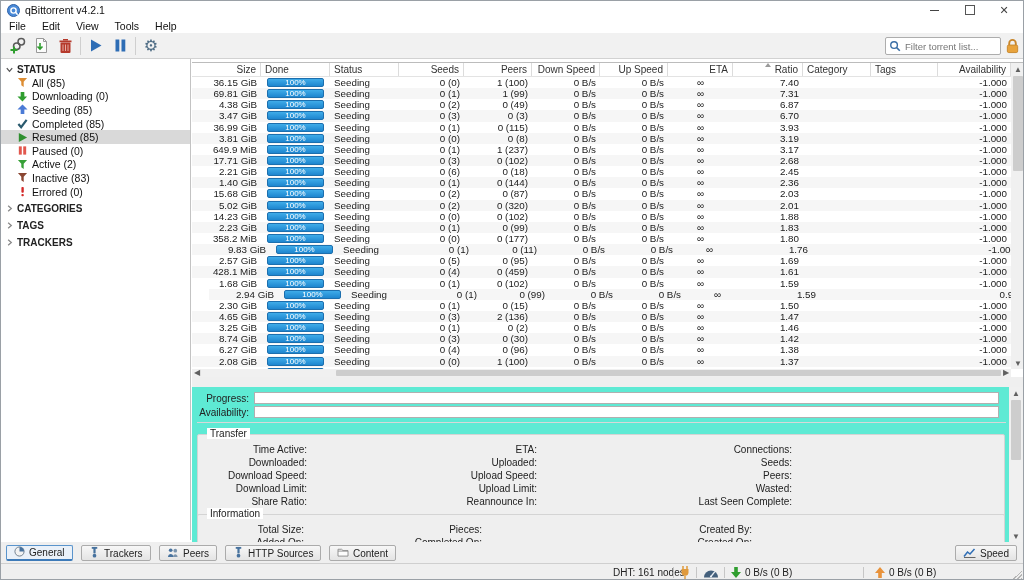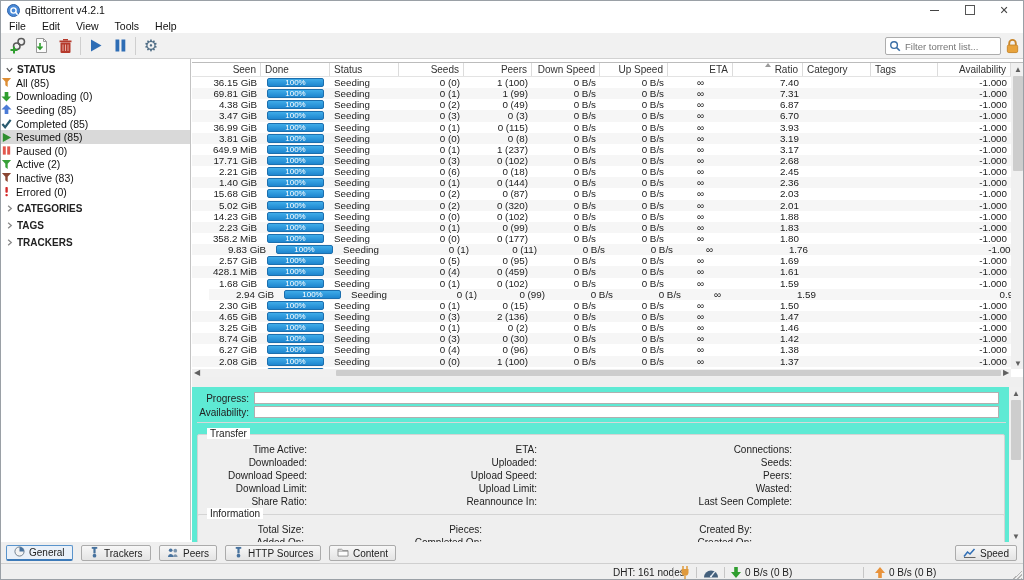--- a/index.html
+++ b/index.html
@@ -25,21 +25,21 @@
   .gear{font-size:16px;color:#4f6d85;line-height:16px;}
   #filterwrap{position:absolute;right:22px;top:4px;width:116px;height:18px;background:#fff;border:1px solid #adadad;border-radius:2px;display:flex;align-items:center;box-sizing:border-box;}
   #filterwrap input{border:0;outline:0;width:92px;font-size:9.5px;font-family:inherit;color:#333;background:transparent;}
   #searchicon{margin:0 2px 0 3px;display:flex;}
   #lockicon{position:absolute;right:3px;top:5px;display:flex;}
   
   #sidebar{position:absolute;left:0;top:58px;width:190px;bottom:39px;background:#fff;border-right:1px solid #c3c3c3;box-sizing:border-box;overflow:hidden;}
   .side-section{margin-top:4px;}
   .side-head{display:flex;align-items:center;height:13px;padding-left:4px;font-weight:bold;font-size:10px;color:#222;}
   .side-head .chev{width:12px;display:flex;}
-  .side-item{display:flex;align-items:center;height:13.6px;padding-left:0;font-size:10.5px;color:#111;}
+  .side-item{display:flex;align-items:center;height:13.6px;padding-left:16px;font-size:10.5px;color:#111;}
   .side-item.selected{background:#d9d9d9;}
   .side-item .sico{width:15px;display:flex;align-items:center;}
   
   #tablepanel{position:absolute;left:191px;top:61px;width:833px;height:315px;background:#fff;border-top:1px solid #bcbcbc;box-sizing:border-box;}
   #thead{position:absolute;left:0;top:0;height:14px;display:grid;background:#fff;border-bottom:1px solid #e3e3e3;box-sizing:border-box;}
   .hcell{position:relative;font-size:10px;color:#333;line-height:13px;border-right:1px solid #dcdcdc;box-sizing:border-box;padding:0 4px;white-space:nowrap;overflow:hidden;}
   .hcell.r{text-align:right;} .hcell.l{text-align:left;}
   .sortmark{position:absolute;top:0px;left:50%;margin-left:-3px;width:0;height:0;border-left:3px solid transparent;border-right:3px solid transparent;border-bottom:4px solid #9a9a9a;}
   #tbody{position:absolute;left:0;top:14px;right:14px;bottom:8px;overflow:hidden;}
   .trow{display:grid;height:11.15px;align-items:center;}
@@ -285,21 +285,21 @@
               <path d="M3.5 2l3.5 3-3.5 3" stroke="#888" stroke-width="1.4" fill="none"></path>
             </svg>
           </span>
           <span>TRACKERS</span>
         </div>
       </div>
     </div>
 
   <div id="tablepanel">
     <div id="thead" style="grid-template-columns: 69px 69px 69px 65px 68px 68px 68px 65px 70px 68px 67px 73px; width: 819px;">
-        <div class="hcell r">Seen</div>
+        <div class="hcell r">Size</div>
         <div class="hcell l">Done</div>
         <div class="hcell l">Status</div>
         <div class="hcell r">Seeds</div>
         <div class="hcell r">Peers</div>
         <div class="hcell r">Down Speed</div>
         <div class="hcell r">Up Speed</div>
         <div class="hcell r">ETA</div>
         <div class="hcell r">Ratio<span class="sortmark"></span></div>
         <div class="hcell l">Category</div>
         <div class="hcell l">Tags</div>

